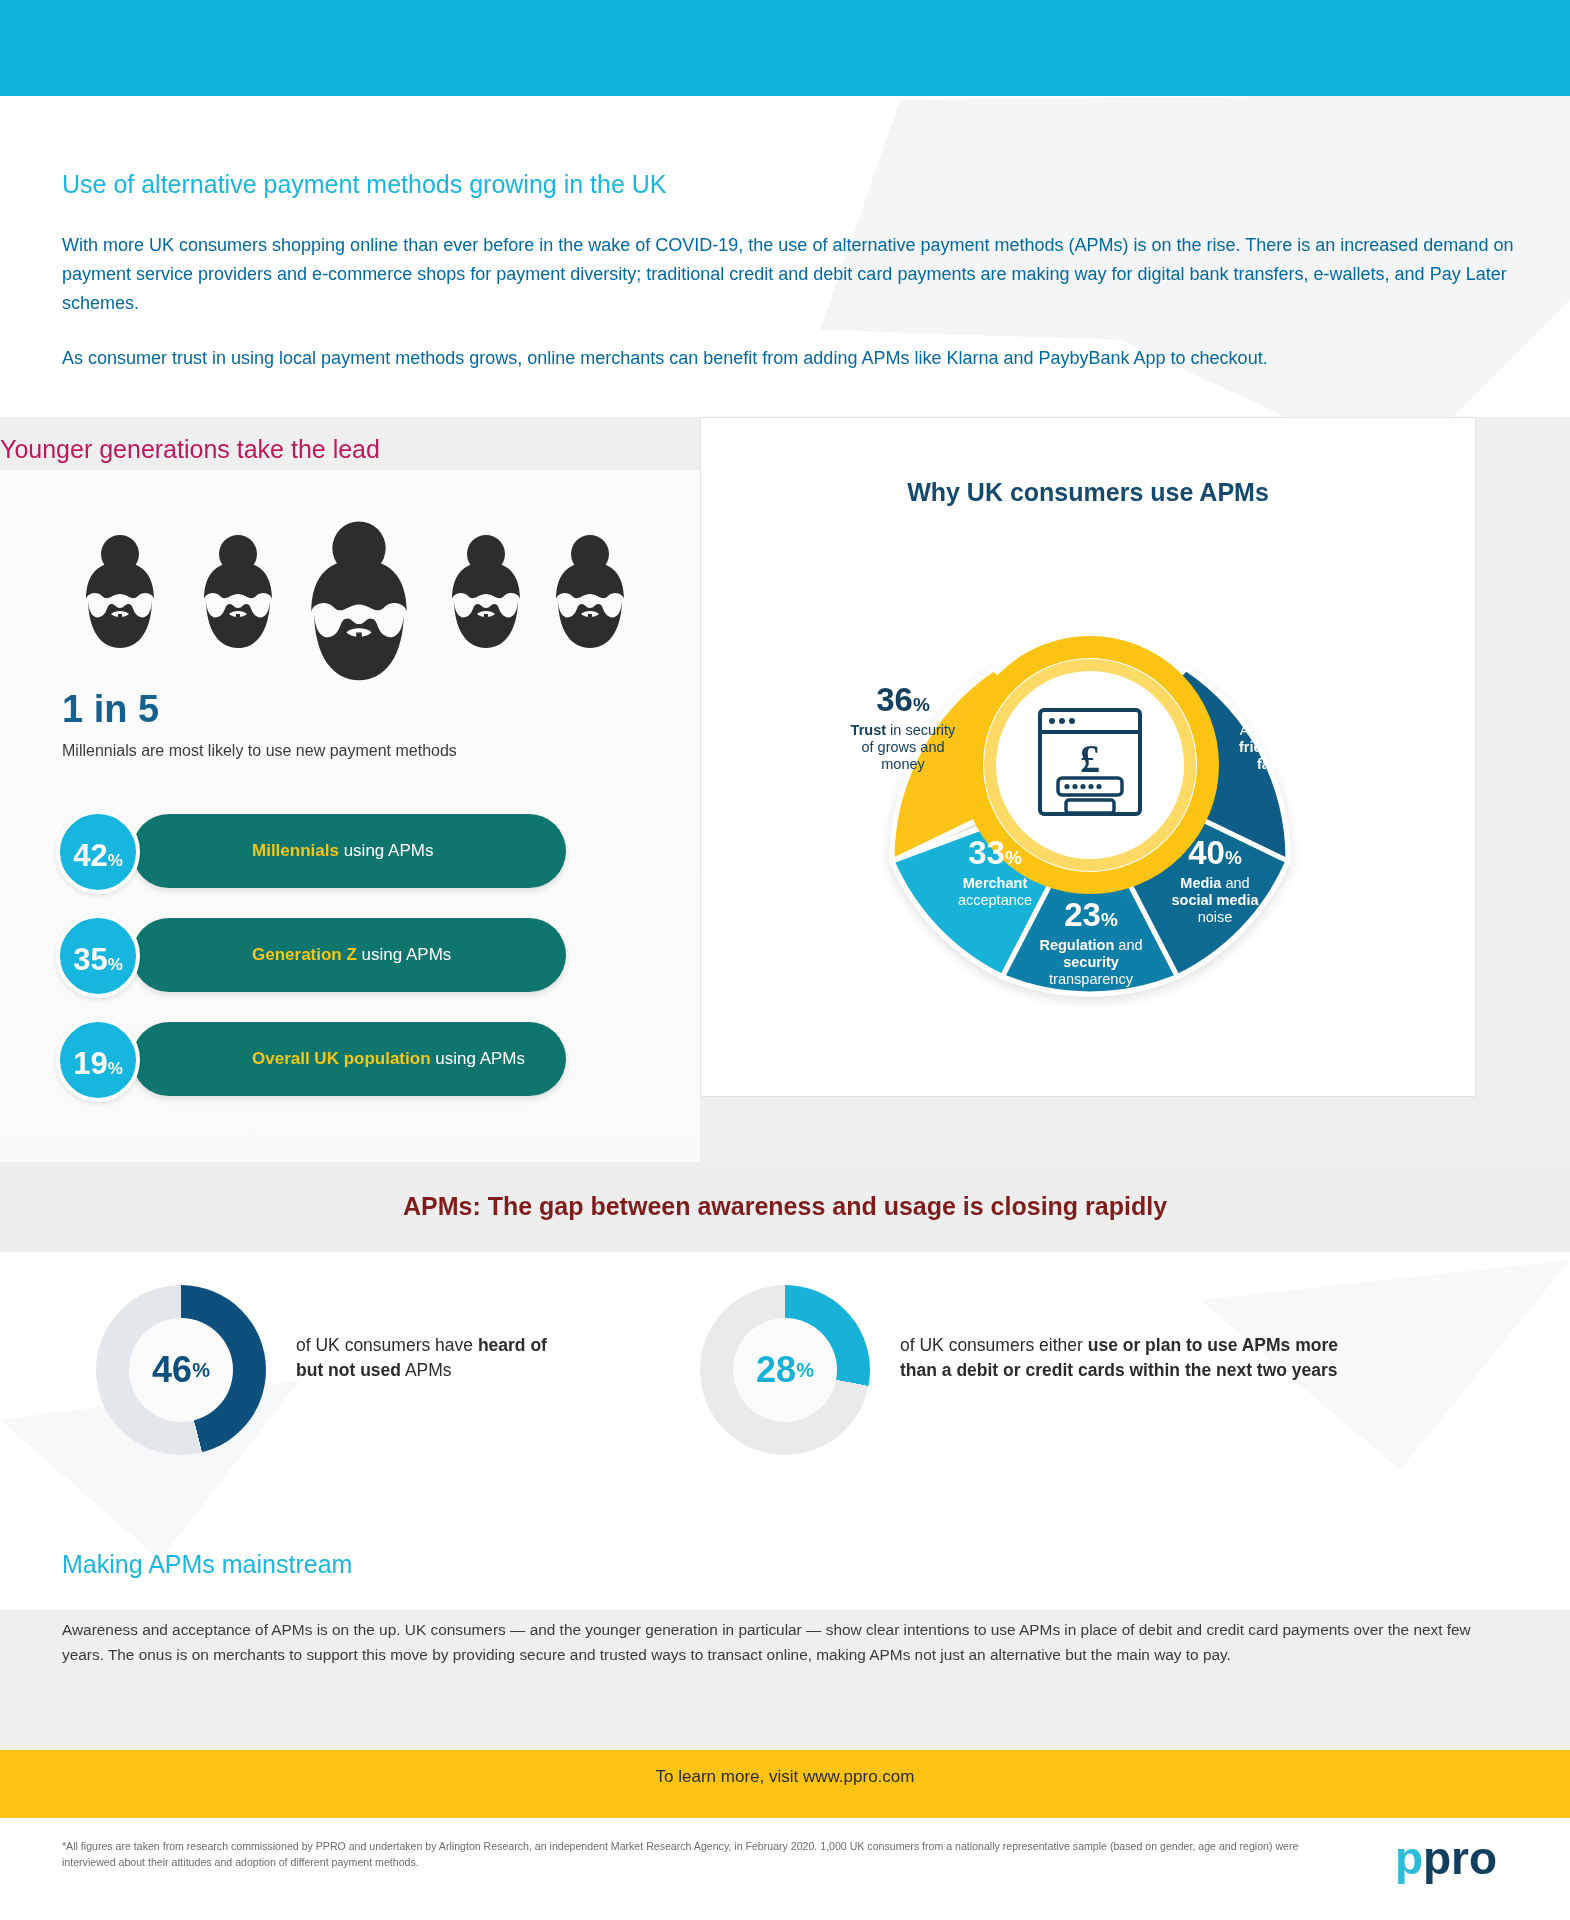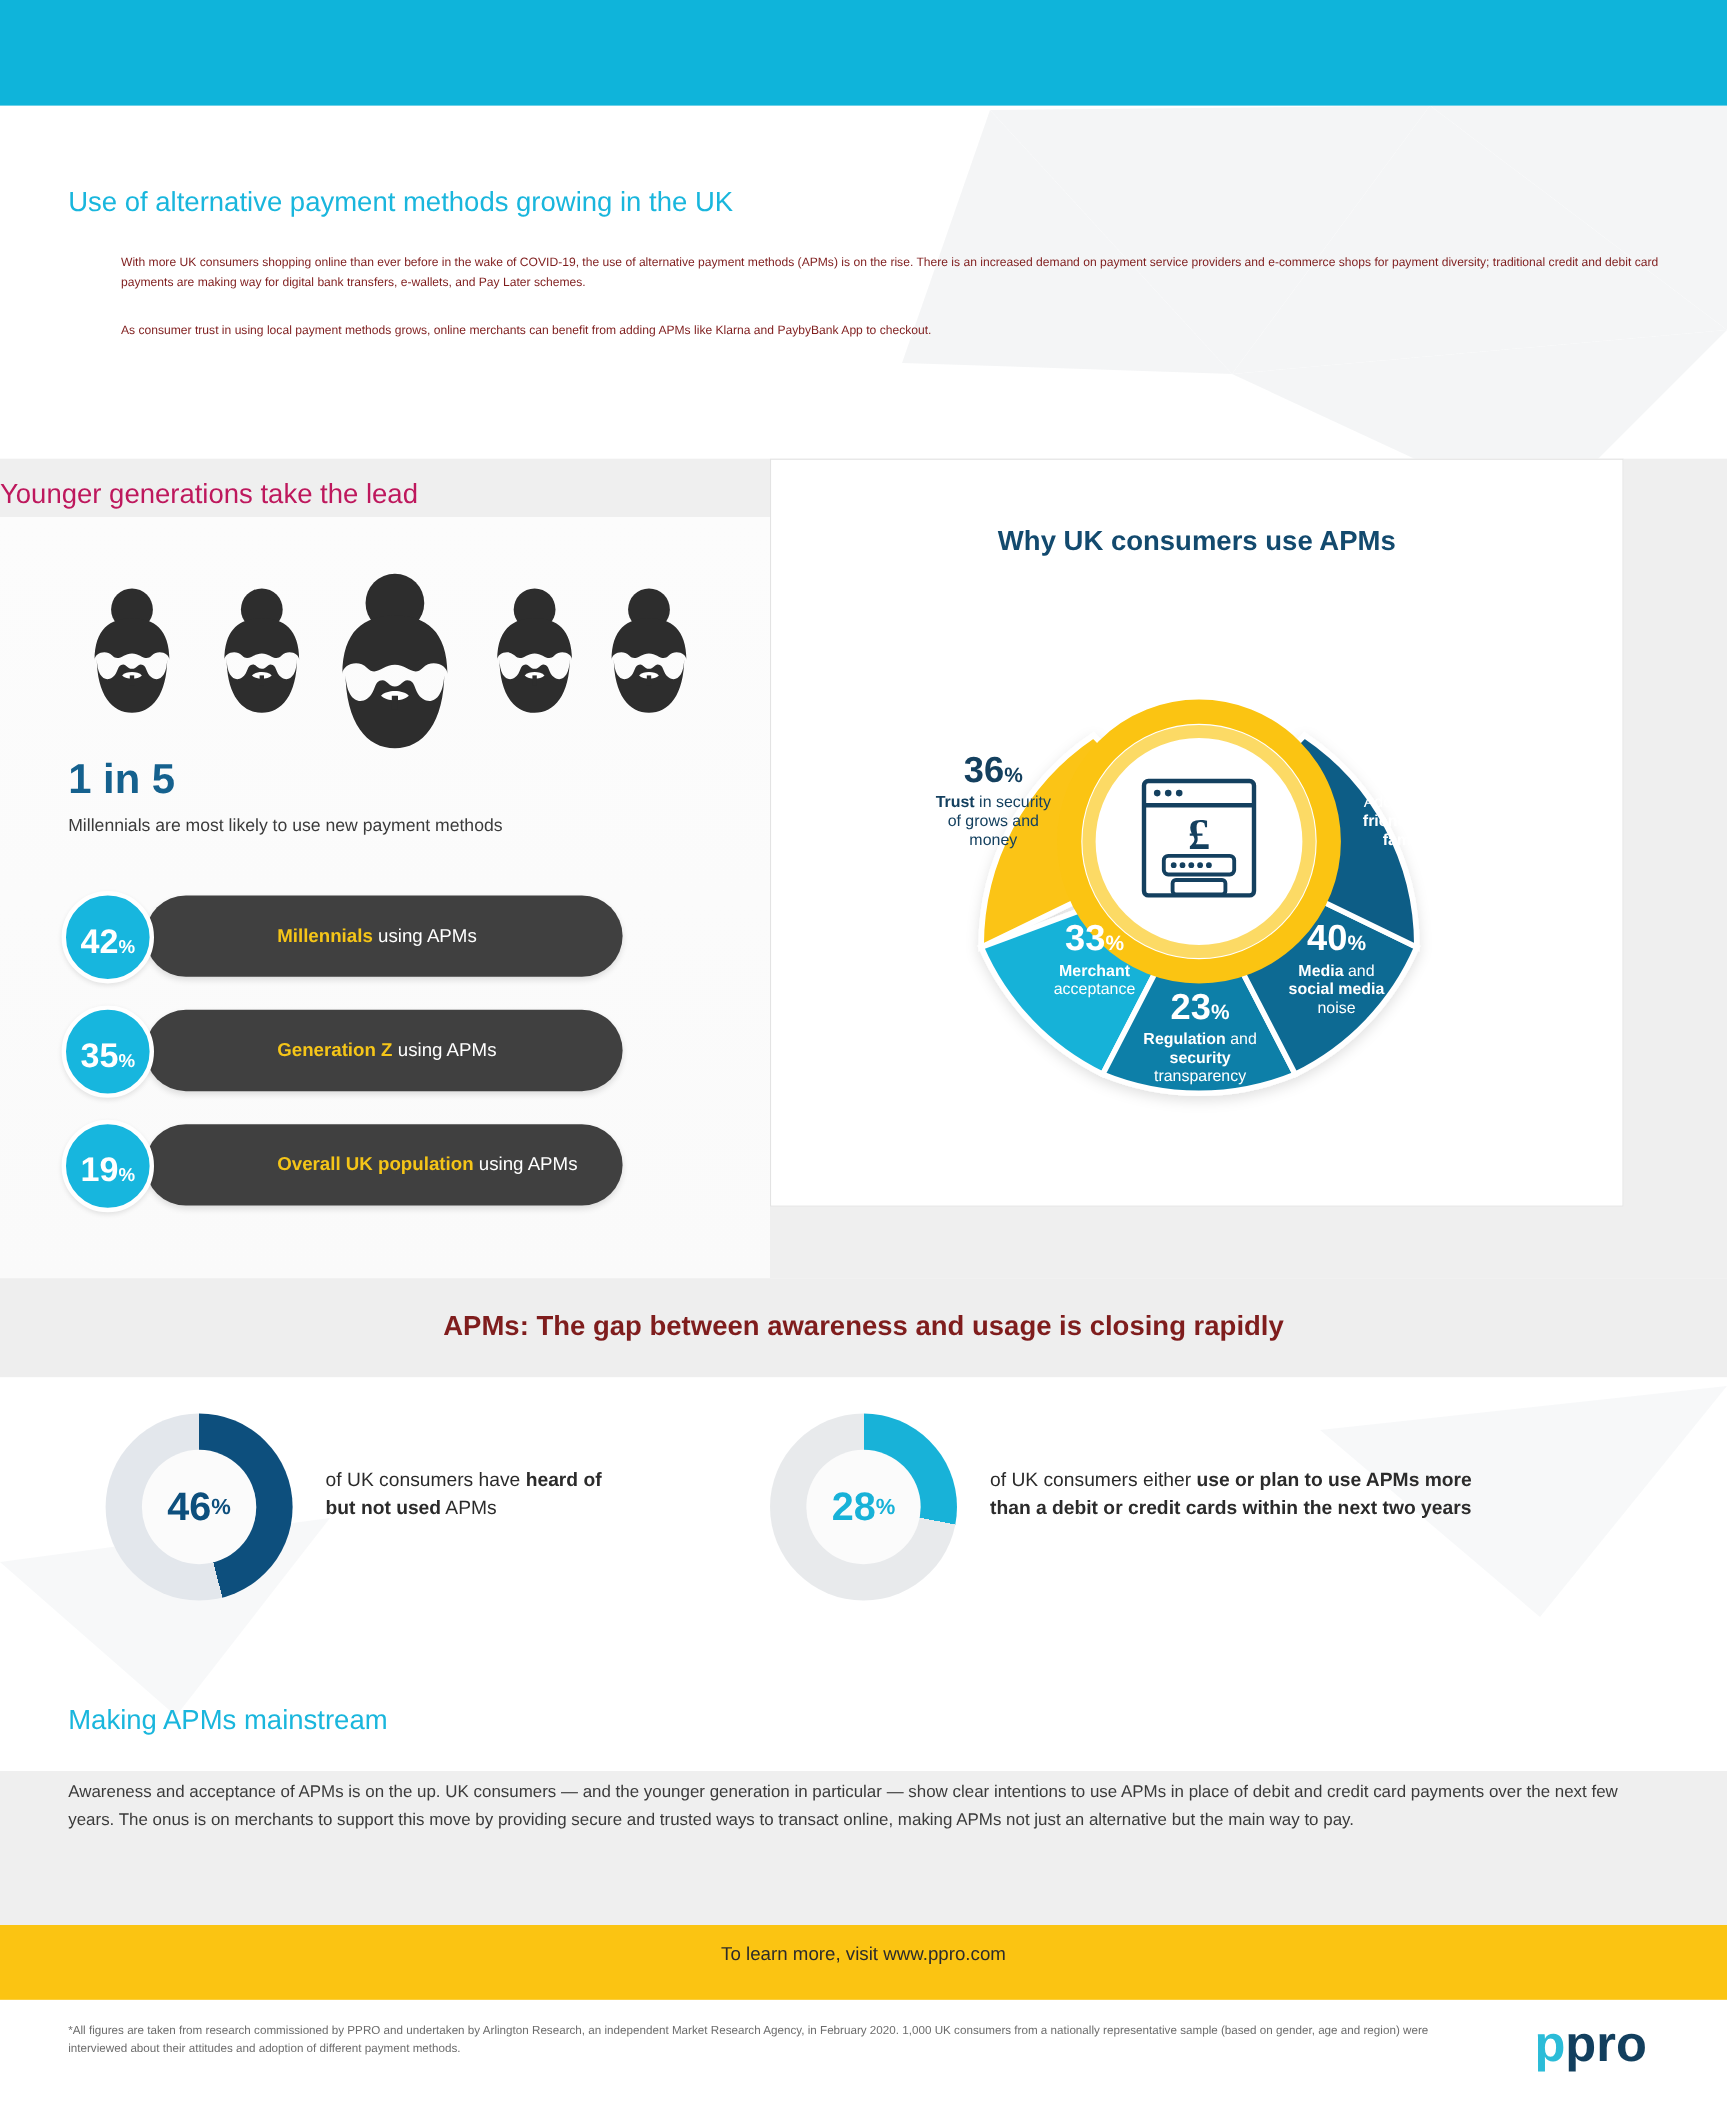--- a/index.html
+++ b/index.html
@@ -49,25 +49,24 @@
     width: 1452px;
     z-index: 2;
   }
   .intro-heading {
     font-size: 25px;
     color: #19b6dd;
     font-weight: 400;
     margin-bottom: 32px;
   }
   .intro-p {
-    font-size: 11px;
+    font-size: 18px;
     line-height: 1.62;
-    color: #7f1d1d;
+    color: #0369a1;
     margin-bottom: 26px;
-    margin-left: 48px;
   }
 
   
   .midband {
     position: absolute;
     left: 0; top: 417px;
     width: 1570px; height: 745px;
     background: #efefef;
     z-index: 1;
   }
@@ -143,21 +142,21 @@
   }
   .bar-row {
     position: relative;
     height: 84px;
     margin-bottom: 20px;
   }
   .bar-pill {
     position: absolute;
     left: 76px; top: 4px;
     width: 434px; height: 74px;
-    background: #404040;
+    background: #0f766e;
     border-radius: 37px;
     display: flex;
     align-items: center;
     box-shadow: 0 3px 6px rgba(0,0,0,0.12);
   }
   .bar-label {
     margin-left: 120px;
     font-size: 17px;
     color: #ffffff;
     white-space: nowrap;

